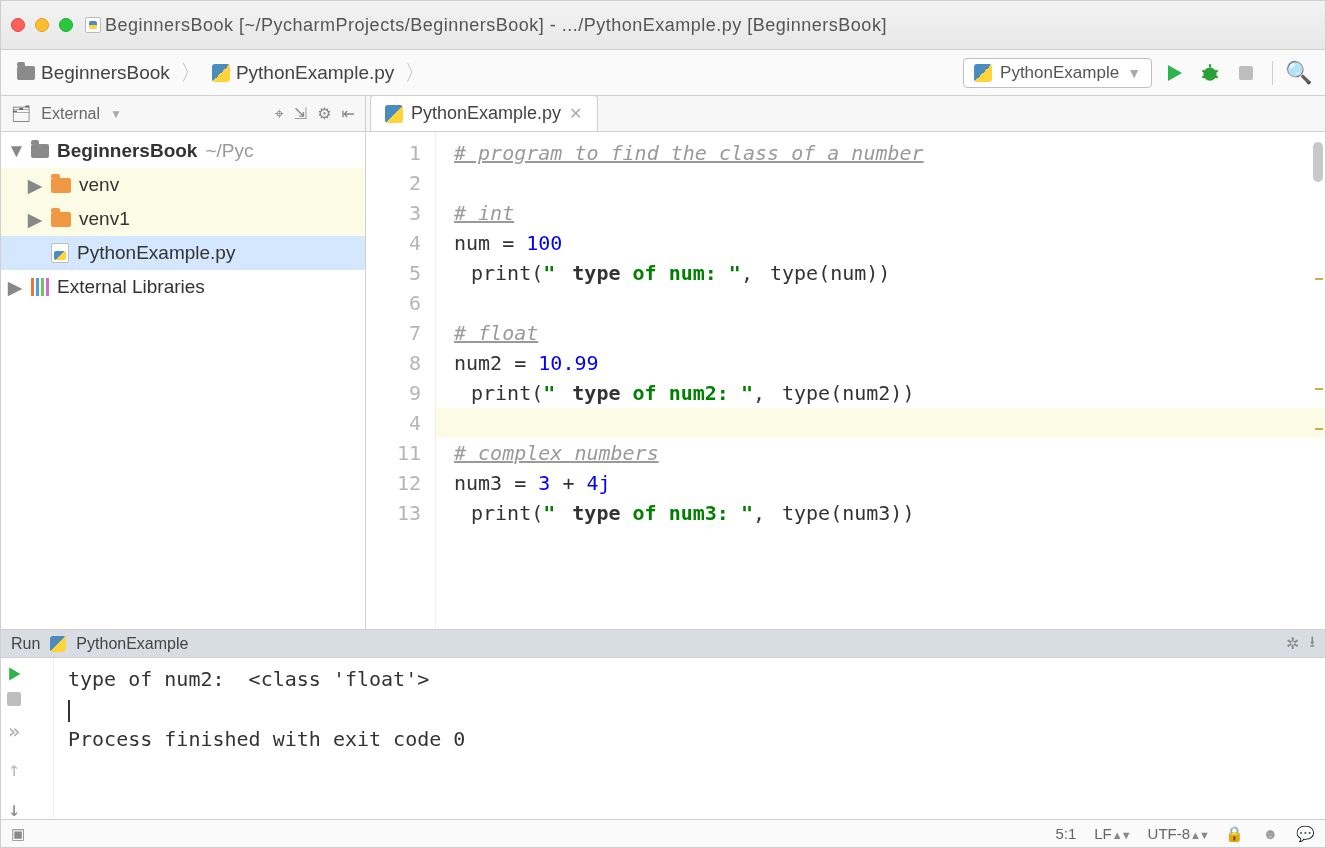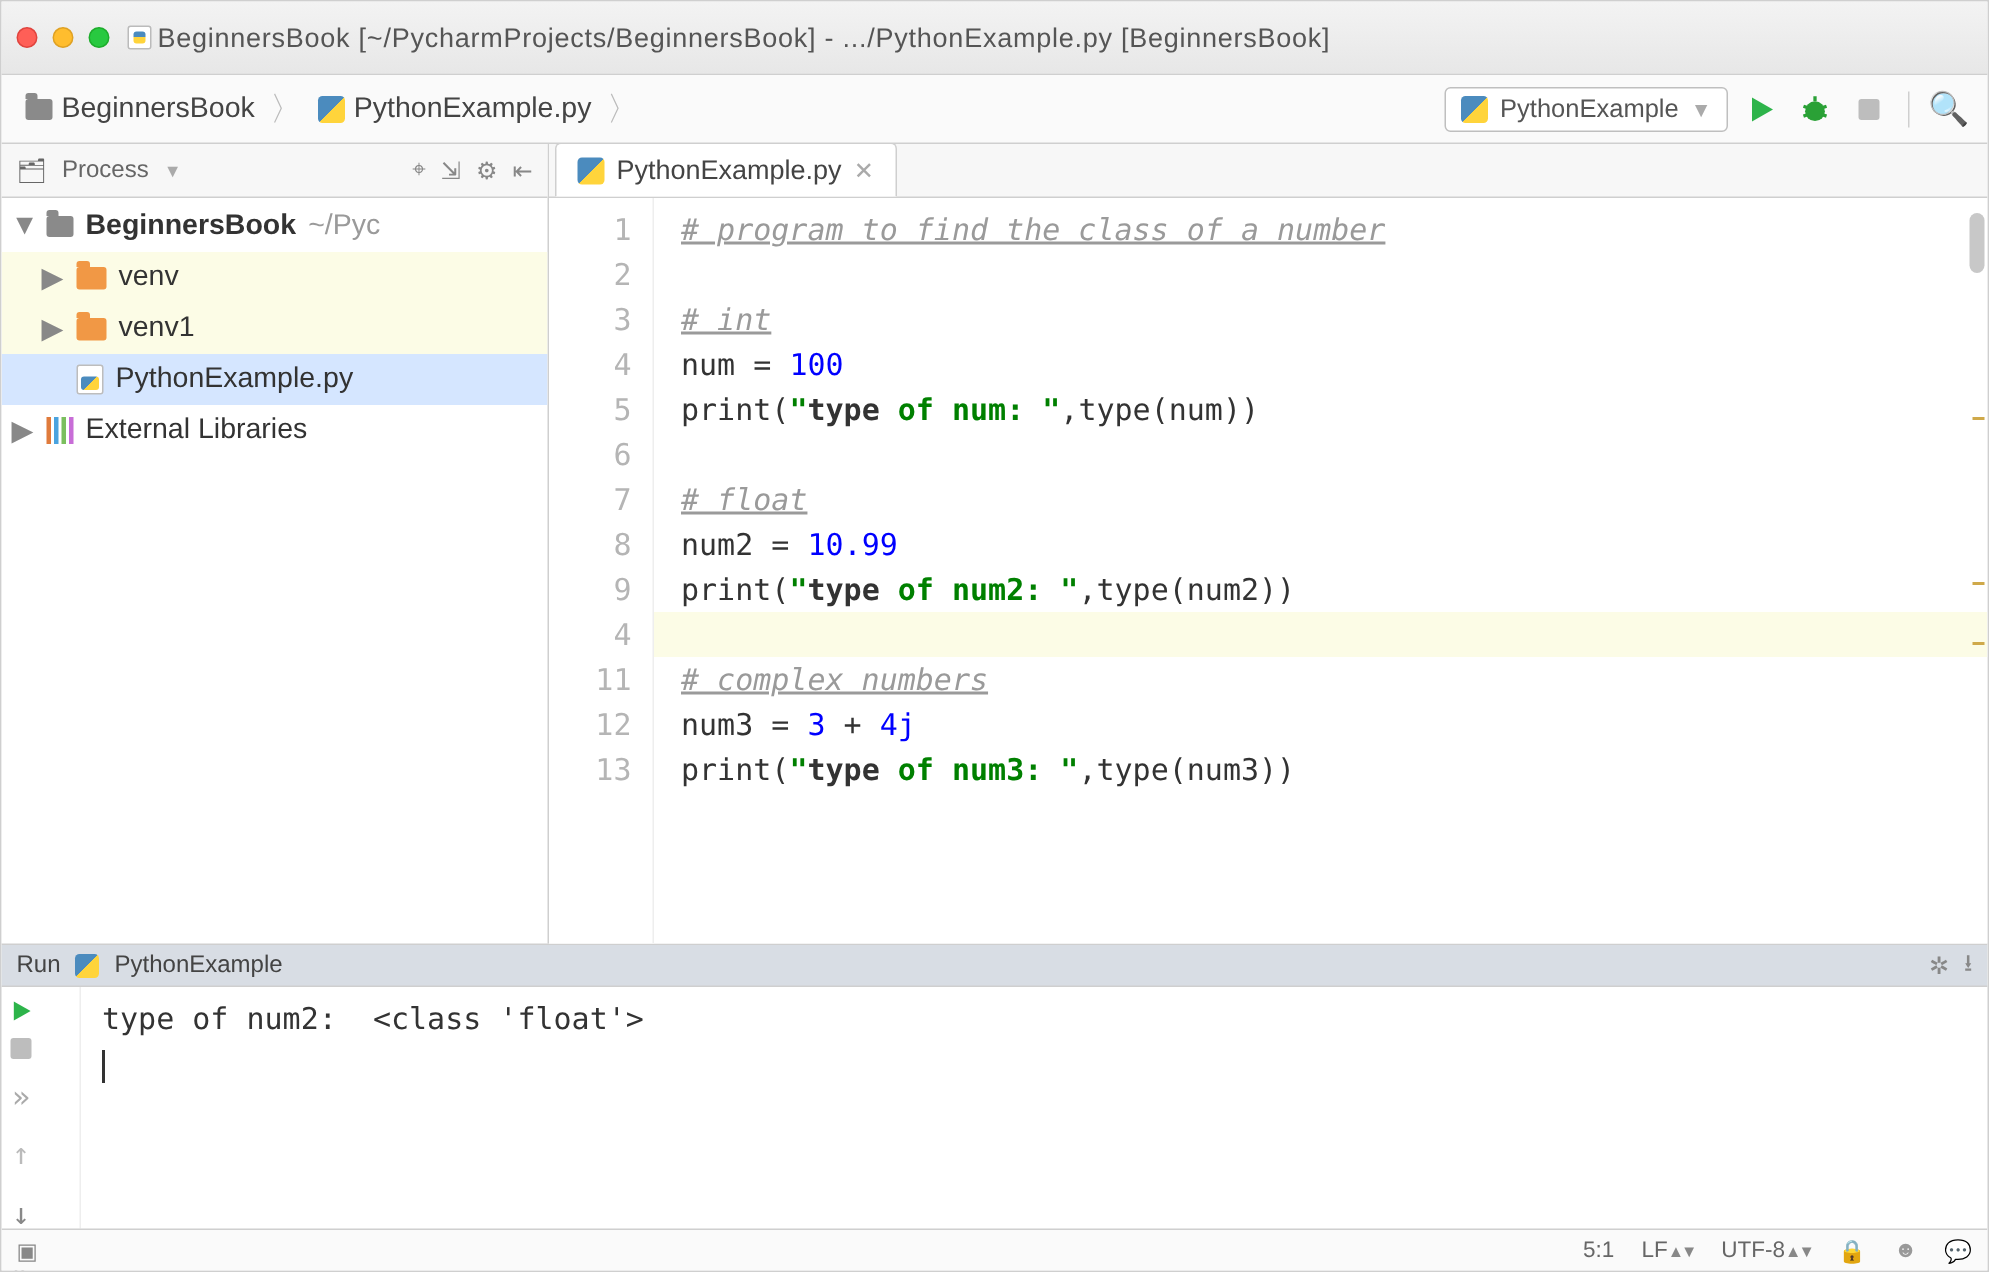--- a/index.html
+++ b/index.html
@@ -106,21 +106,21 @@
   .tab .close{color:#aaa;font-size:16px;}
   .code-area{flex:1;display:flex;font-family:Menlo,Consolas,monospace;font-size:20px;line-height:30px;background:#fff;overflow:hidden;}
   .gutter{width:70px;text-align:right;color:#b5b5b5;padding:6px 14px 0 0;background:#fff;border-right:1px solid #eee;user-select:none;}
   .gutter div{height:30px;}
   .code{flex:1;padding:6px 0 0 18px;position:relative;white-space:pre;}
   .code .line{height:30px;}
   .code .cur{background:var(--selection);margin-left:-18px;padding-left:18px;}
   .cm{color:var(--comment);font-style:italic;text-decoration:underline;}
   .num{color:var(--num-blue);}
   .str{color:var(--str-green);font-weight:600;}
-  .fn{color:#333;}
+  .fn{color:#333;margin-left:17px;}
   .scroll-ind{position:absolute;right:2px;width:10px;height:40px;background:#c8c8c8;border-radius:5px;top:10px;}
   .gut-mark{position:absolute;right:4px;width:8px;}
   .gut-mark.m{height:2px;background:#cfa94a;}
 
   
   .run-panel{height:190px;border-top:1px solid var(--border);display:flex;flex-direction:column;}
   .run-head{
     height:30px;background:var(--panel-head);border-bottom:1px solid var(--border);
     display:flex;align-items:center;gap:10px;padding:0 10px;font-size:16px;color:#444;
   }
@@ -193,21 +193,21 @@
   <div class="tool-btn">
       <span class="search-mag">🔍</span>
     </div>
 </div>
 
 <div class="main">
 
   <div class="sidebar">
     <div class="side-head">
       <span>🗂</span>
-      <span>Process</span>
+      <span>External</span>
         <span style="font-size:12px;color:#aaa;">▼</span>
       <span class="sp"></span>
       <span class="ico">⌖</span>
       <span class="ico">⇲</span>
       <span class="ico">⚙</span>
       <span class="ico">⇤</span>
     </div>
     <div class="tree">
       <div class="tree-row">
         <span class="tw">▼</span>
@@ -294,21 +294,21 @@
             <div class="stop-sq"></div>
           </span>
         <span style="color:#aaa;">»</span>
       </div>
       <div class="rt-col">
         <span style="color:#bbb;">↑</span>
         <span style="color:#888;">↓</span>
         <span style="color:#aaa;">»</span>
       </div>
     </div>
-    <div class="run-out" id="run-out"><div>type of num2:  &lt;class 'float'&gt;</div><div><span class="caret"></span></div></div>
+    <div class="run-out" id="run-out"><div>type of num2:  &lt;class 'float'&gt;</div><div><span class="caret"></span></div><div>Process finished with exit code 0</div></div>
   </div>
 </div>
 
 <div class="status">
   <span style="color:#888;">▣</span>
   <span class="sp"></span>
   <span>5:1</span>
   <span><span>LF</span><span class="updn">▲▼</span></span>
   <span><span>UTF-8</span><span class="updn">▲▼</span></span>
   <span style="color:#999;">🔒</span>

